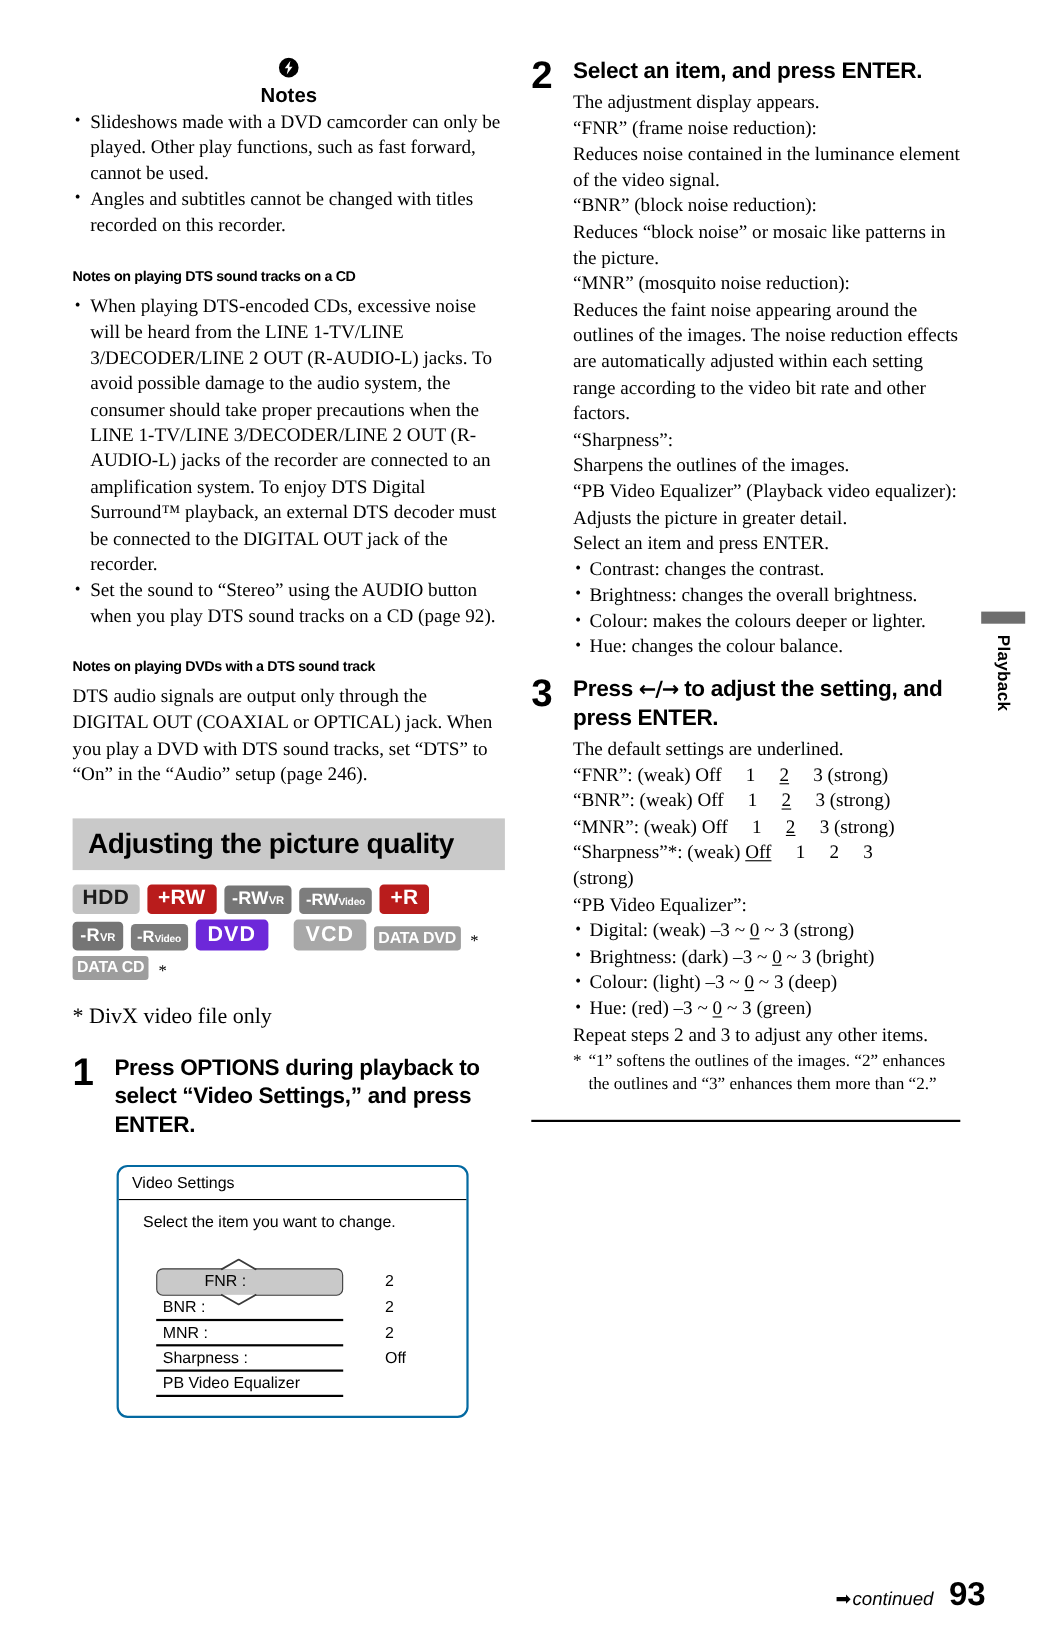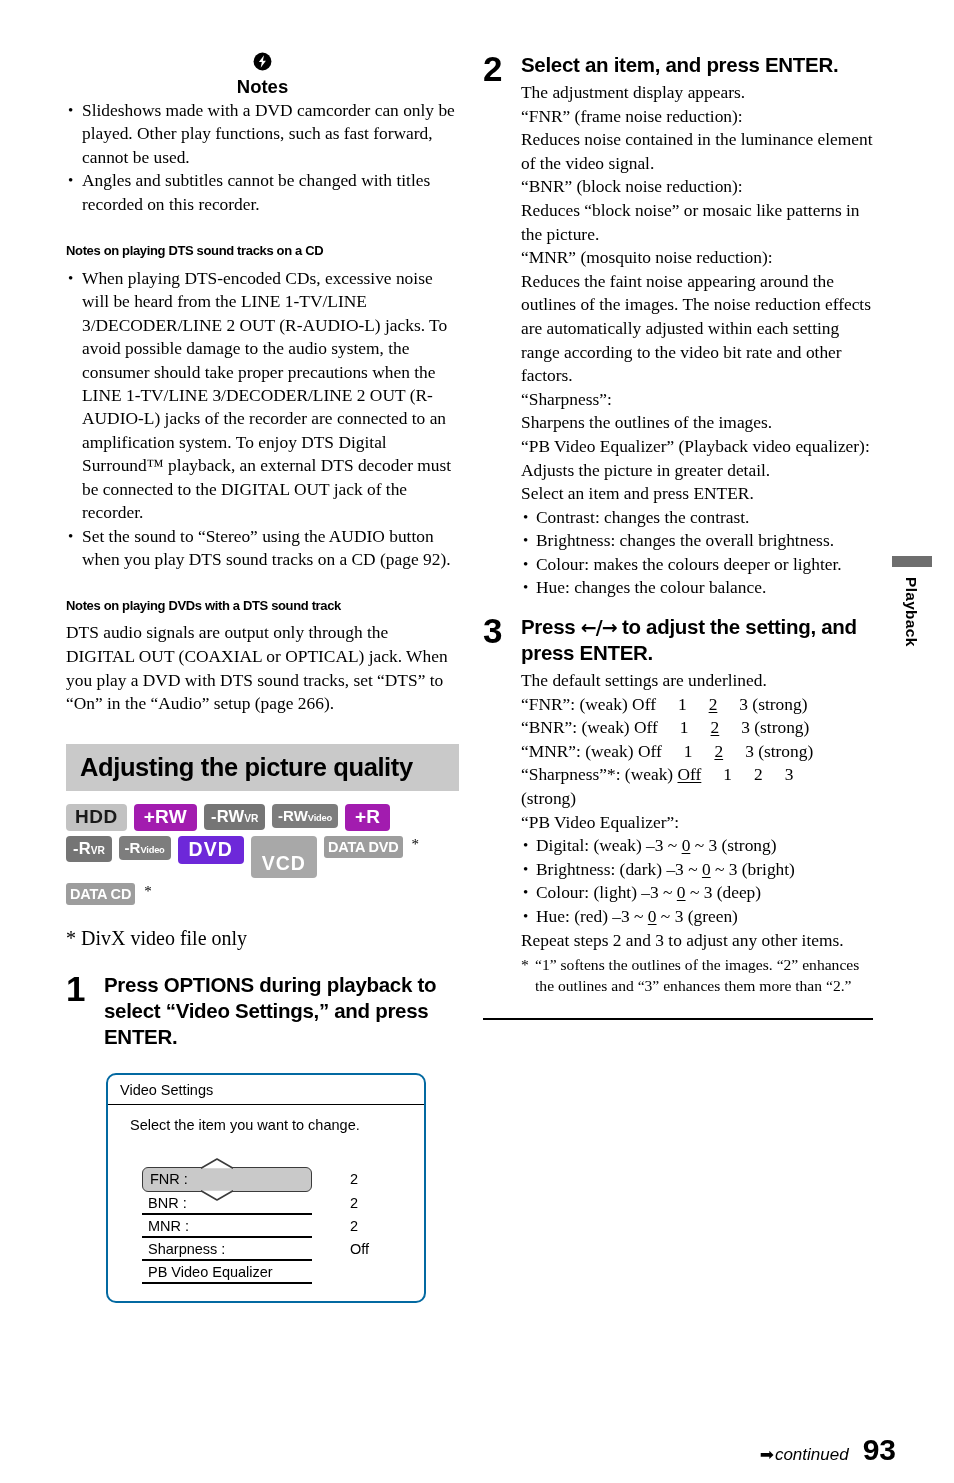--- a/index.html
+++ b/index.html
@@ -97,45 +97,45 @@
     letter-spacing: -0.4px;
   }
 
   
   .badges {
     margin-top: 13px;
     width: 400px;
   }
   .badge-row {
     display: flex;
-    align-items: flex-start;
+    align-items: flex-end;
     gap: 7px;
     margin-bottom: 5px;
   }
   .badge {
     display: inline-flex;
     align-items: baseline;
     justify-content: center;
     border-radius: 4px;
     font-family: "Liberation Sans", sans-serif;
     font-weight: bold;
     color: #ffffff;
     white-space: nowrap;
   }
   .badge .sub {
     font-size: 0.62em;
     font-weight: bold;
     letter-spacing: -0.2px;
   }
   .badge.b-hdd   { background:#c2c2c2; color:#1a1a1a; font-size:19px; padding:2px 9px 3px; letter-spacing:0.5px; }
-  .badge.b-dark  { background:#a21caf; font-size:19px;  padding:2px 10px 3px; letter-spacing:0.3px; }
+  .badge.b-dark  { background:#b91c1c; font-size:19px;  padding:2px 10px 3px; letter-spacing:0.3px; }
   .badge.b-mid   { background:#757575; font-size:16.5px; padding:3px 7px 4px; letter-spacing:0.2px; }
   .badge.b-small { background:#7d7d7d; font-size:15px;  padding:3px 6px 4px; letter-spacing:0px; }
   .badge.b-dvd   { background:#6d28d9; font-size:19.5px; padding:2px 11px 3px; letter-spacing:1px; }
-  .badge.b-vcd   { background:#a8a8a8; font-size:19.5px; padding:16px 11px 3px; letter-spacing:1px; }
+  .badge.b-vcd   { background:#a8a8a8; font-size:19.5px; padding:2px 11px 3px; letter-spacing:1px;margin-left:16px; }
   .badge.b-data  { background:#9d9d9d; font-size:14.5px; padding:3px 4px 3px; letter-spacing:-0.2px; border-radius:3px; }
   .star {
     font-family: "Liberation Serif", serif;
     font-size: 15px;
     line-height: 1;
     margin-left: 2px;
     margin-top: 1px;
   }
 
   .footnote-divx {
@@ -232,20 +232,21 @@
   .vs-row .rule {
     position: absolute;
     left: 0;
     bottom: 0;
     width: 170px;
     height: 1.4px;
     background: #000;
   }
   .vs-row.selected {
     height: 25px;
+    padding-left: 36px;
   }
   .vs-row.selected .sel-box {
     position: absolute;
     left: 0;
     top: 0;
     width: 170px;
     height: 25px;
     background: #c9c9c9;
     border: 1.6px solid #3b3b3b;
     border-radius: 6px;
@@ -383,21 +384,21 @@
     <div style="margin-top:22px">
       <h2 class="sec-head">Notes on playing DTS sound tracks on a CD</h2>
       <ul class="bullets" style="margin-top:4px">
         <li>When playing DTS-encoded CDs, excessive noise will be heard from the LINE 1-TV/LINE 3/DECODER/LINE 2 OUT (R-AUDIO-L) jacks. To avoid possible damage to the audio system, the consumer should take proper precautions when the LINE 1-TV/LINE 3/DECODER/LINE 2 OUT (R-AUDIO-L) jacks of the recorder are connected to an amplification system. To enjoy DTS Digital Surround™ playback, an external DTS decoder must be connected to the DIGITAL OUT jack of the recorder.</li>
         <li>Set the sound to “Stereo” using the AUDIO button when you play DTS sound tracks on a CD (page 92).</li>
       </ul>
     </div>
 
     <div style="margin-top:22px">
       <h2 class="sec-head">Notes on playing DVDs with a DTS sound track</h2>
-      <div class="step-text" style="margin-top:3px">DTS audio signals are output only through the DIGITAL OUT (COAXIAL or OPTICAL) jack. When you play a DVD with DTS sound tracks, set “DTS” to “On” in the “Audio” setup (page 266).</div>
+      <div class="step-text" style="margin-top:3px">DTS audio signals are output only through the DIGITAL OUT (COAXIAL or OPTICAL) jack. When you play a DVD with DTS sound tracks, set “DTS” to “On” in the “Audio” setup (page 246).</div>
     </div>
 
     <div class="banner" style="margin-top:28px">Adjusting the picture quality</div>
 
     <div class="badges">
       <div class="badge-row">
         <span class="badge b-hdd">
             <span>HDD</span>
           </span>
         <span class="badge b-dark">

